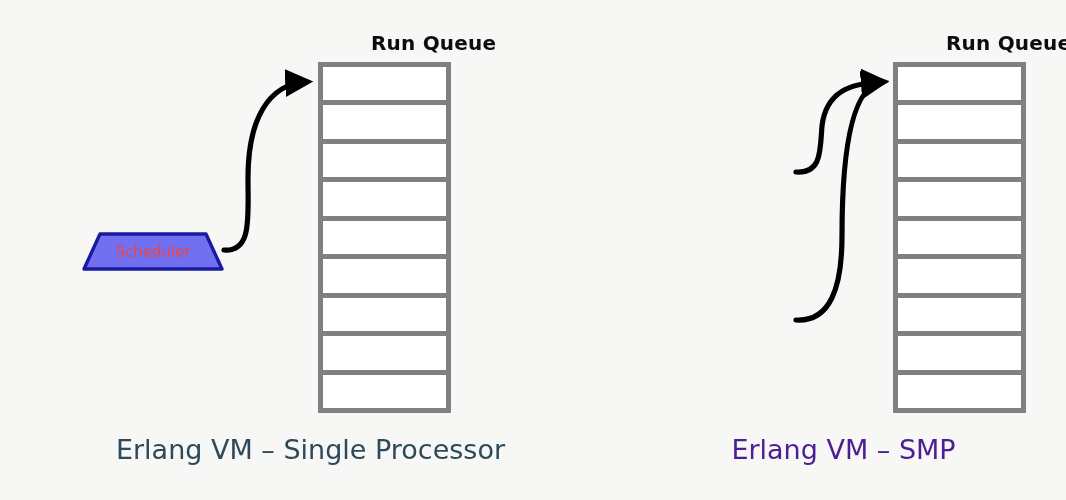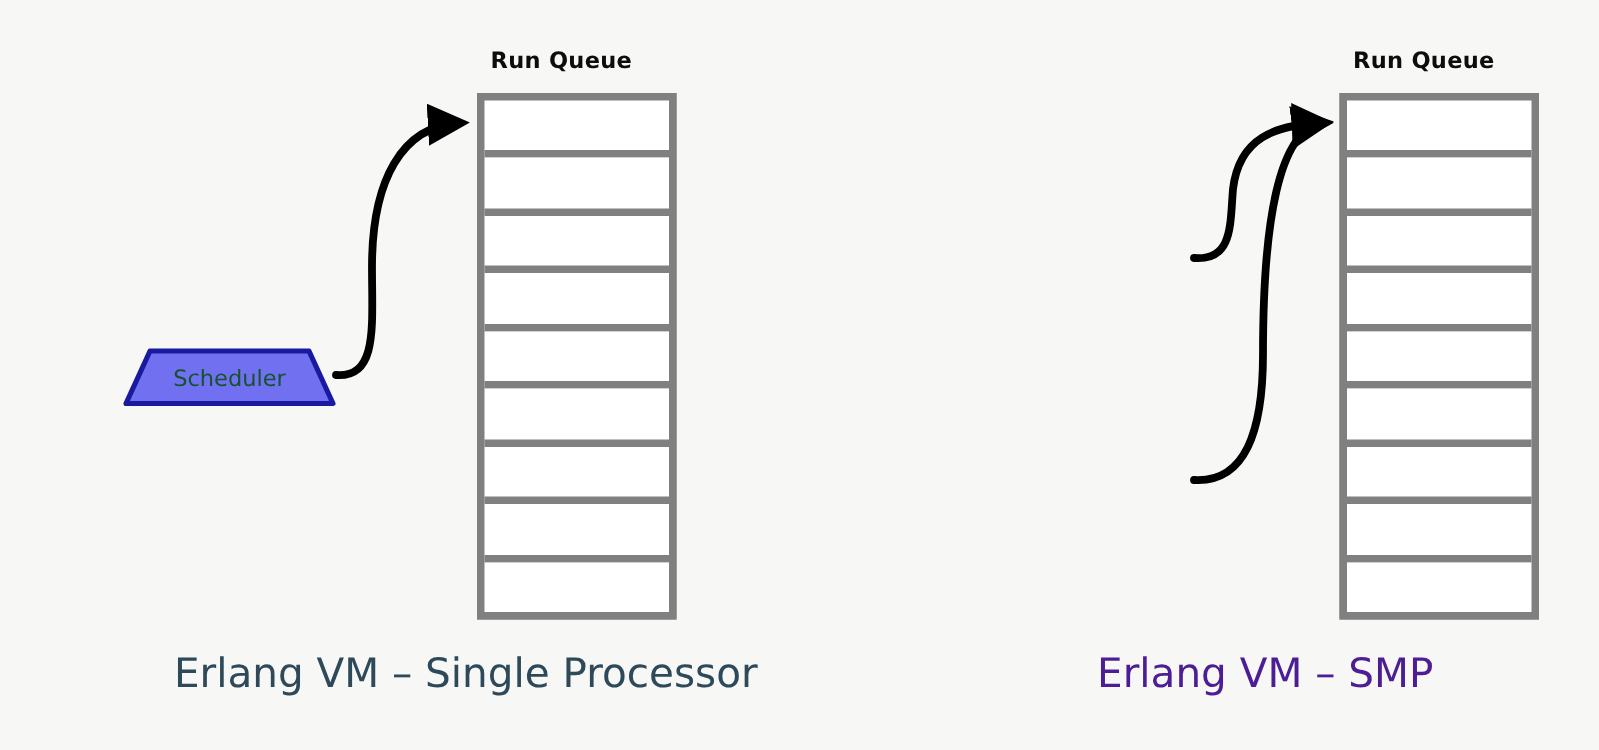--- a/index.html
+++ b/index.html
@@ -24,25 +24,26 @@
     position: absolute;
     top: 0;
     height: 500px;
   }
   #panel-single { left: 0; width: 533px; }
   #panel-smp    { left: 533px; width: 533px; }
 
   .queue-title {
     position: absolute;
     font-family: "DejaVu Sans", sans-serif;
-    font-size: 15px;
+    font-size: 20px;
     font-weight: bold;
     color: #0d0d0d;
     white-space: nowrap;
     letter-spacing: 0.2px;
+    margin-left: 44px;
   }
 
   .run-queue {
     position: absolute;
     display: flex;
     flex-direction: column;
     background: #808080;
     border: 5px solid #808080;
     box-sizing: border-box;
   }
@@ -117,21 +118,21 @@
         <div class="queue-cell" style="background: rgb(255, 255, 255); border-bottom-color: rgb(128, 128, 128);"></div>
         <div class="queue-cell" style="background: rgb(255, 255, 255); border-bottom-color: rgb(128, 128, 128);"></div>
         <div class="queue-cell" style="background: rgb(255, 255, 255); border-bottom-color: rgb(128, 128, 128);"></div>
         <div class="queue-cell" style="background: rgb(255, 255, 255); border-bottom-color: rgb(128, 128, 128);"></div>
       </div>
 
     <div class="scheduler-box" style="left:82px; top:232px; width:142px; height:39px;">
       <svg width="142" height="39" viewBox="0 0 142 39">
         <polygon points="18,2 124,2 140,37 2,37" fill="#7070f0" stroke="#1a1aa0" stroke-width="3.4" stroke-linejoin="round"></polygon>
       </svg>
-      <span class="scheduler-label" style="color: #14532d;">Scheduler</span>
+      <span class="scheduler-label" style="color: #ef4444;">Scheduler</span>
     </div>
 
     <div class="caption" style="left: 0px; top: 434px; width: 533px; color: rgb(46, 74, 90);">Erlang VM – Single Processor</div>
   </div>
 
   <div class="panel" id="panel-smp">
 
     <div class="queue-title" style="left: 369px; top: 31px; color: rgb(13, 13, 13);">Run Queue</div>
 
     <div class="run-queue" id="queue-smp" style="left: 360px; top: 62px; width: 133px; height: 351px; background: rgb(128, 128, 128); border-color: rgb(128, 128, 128);">

